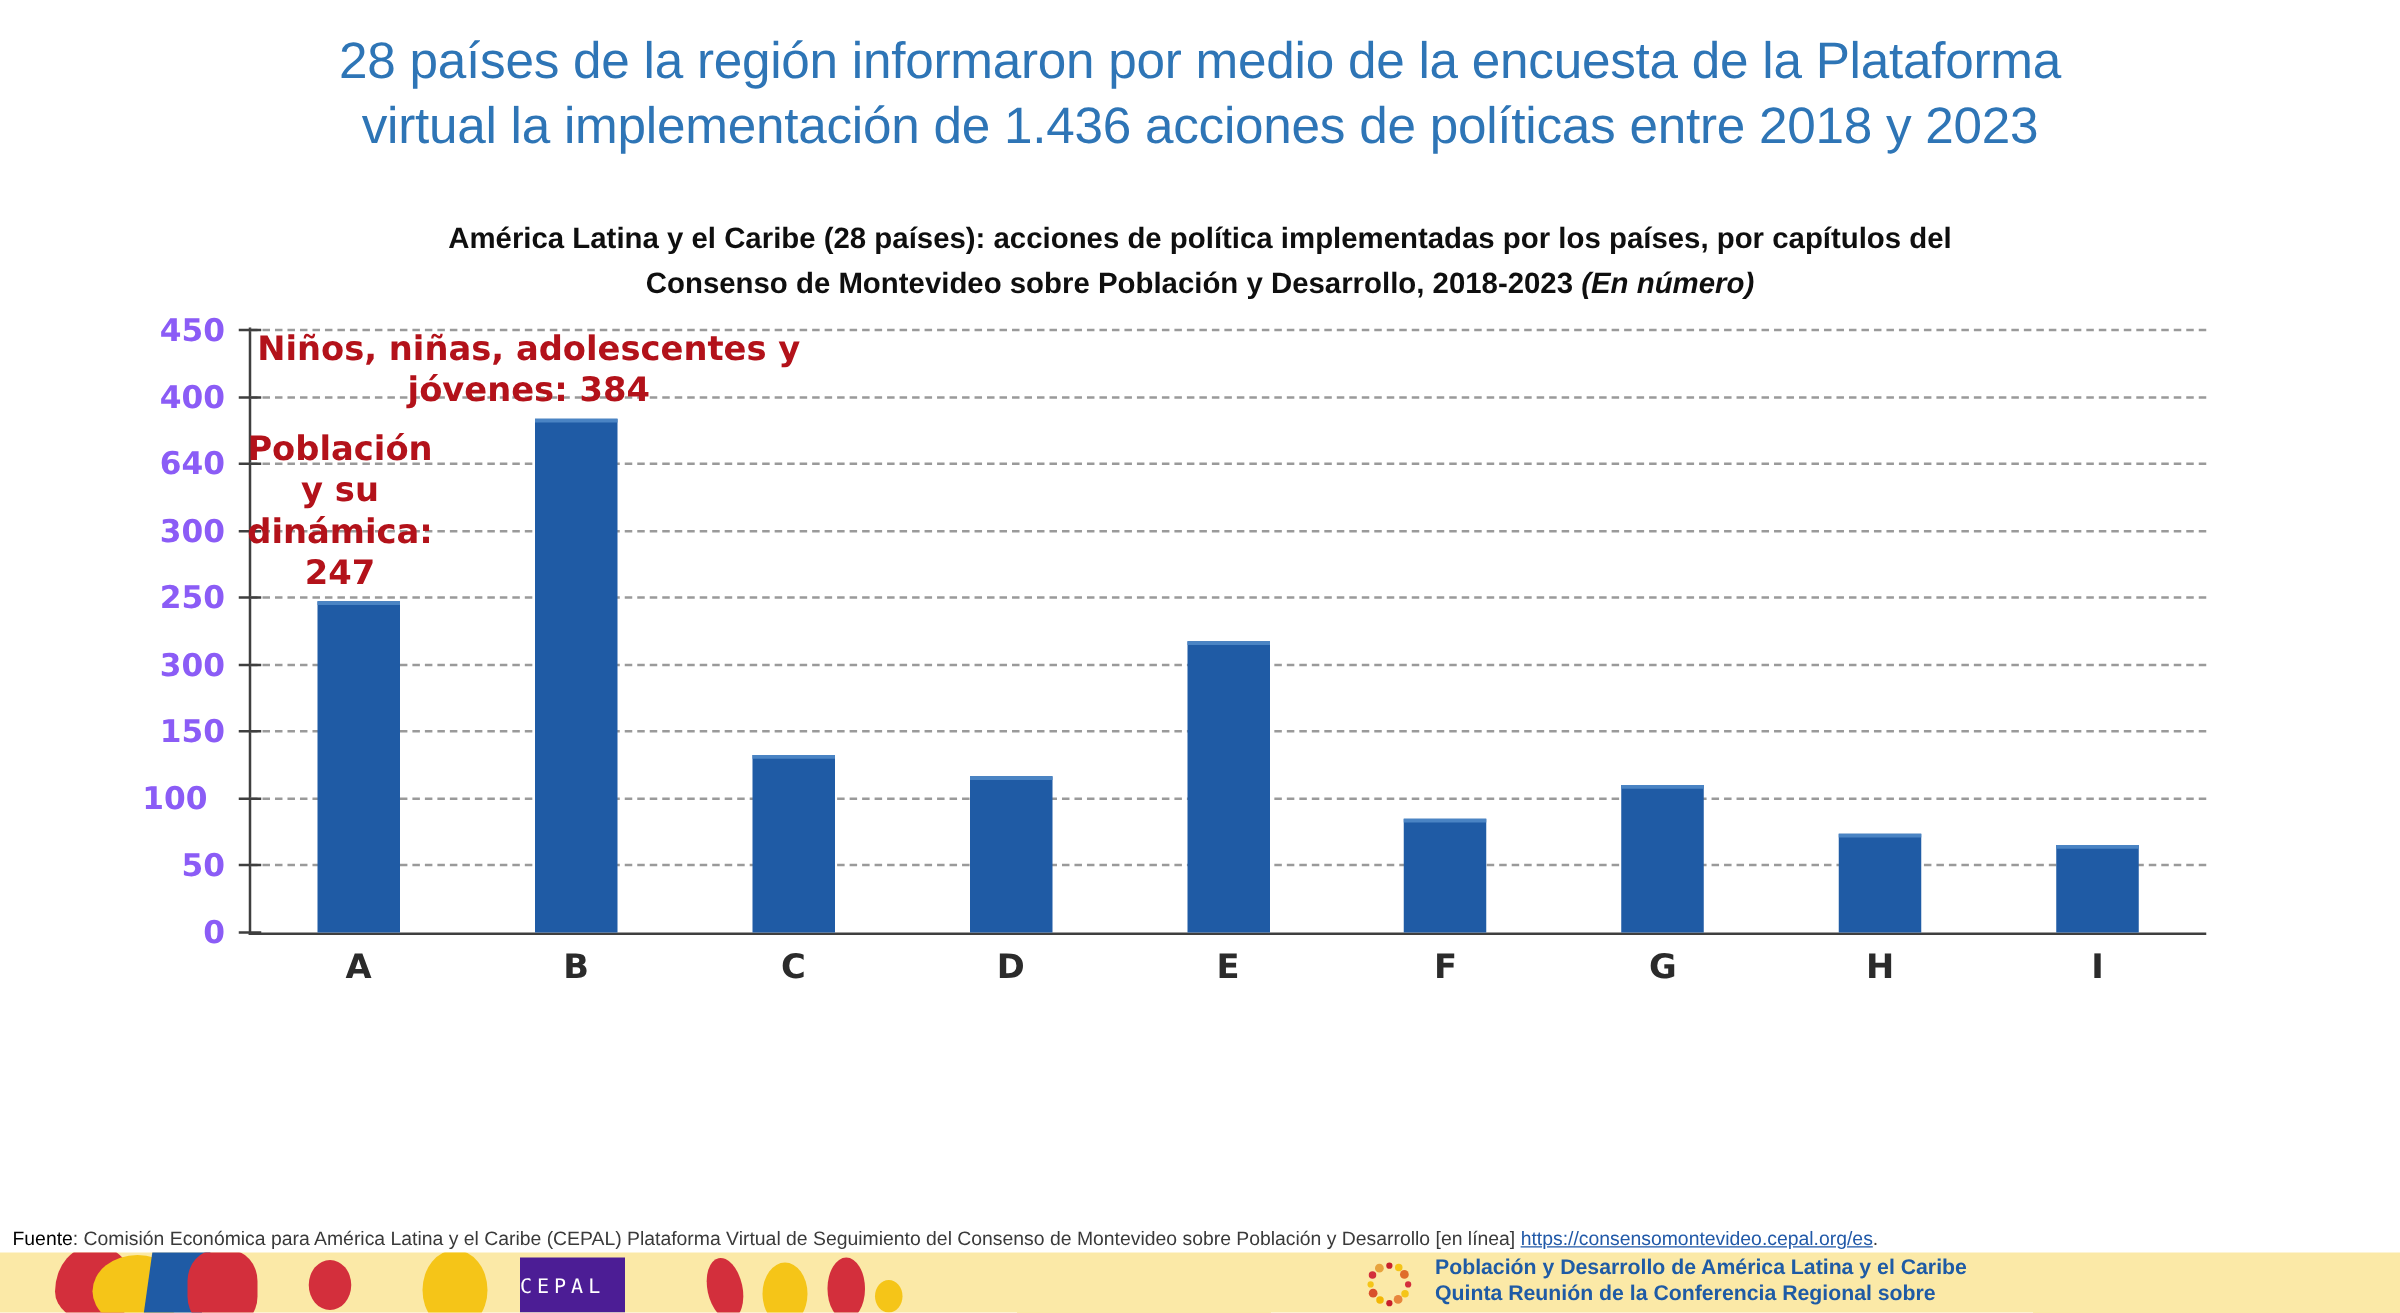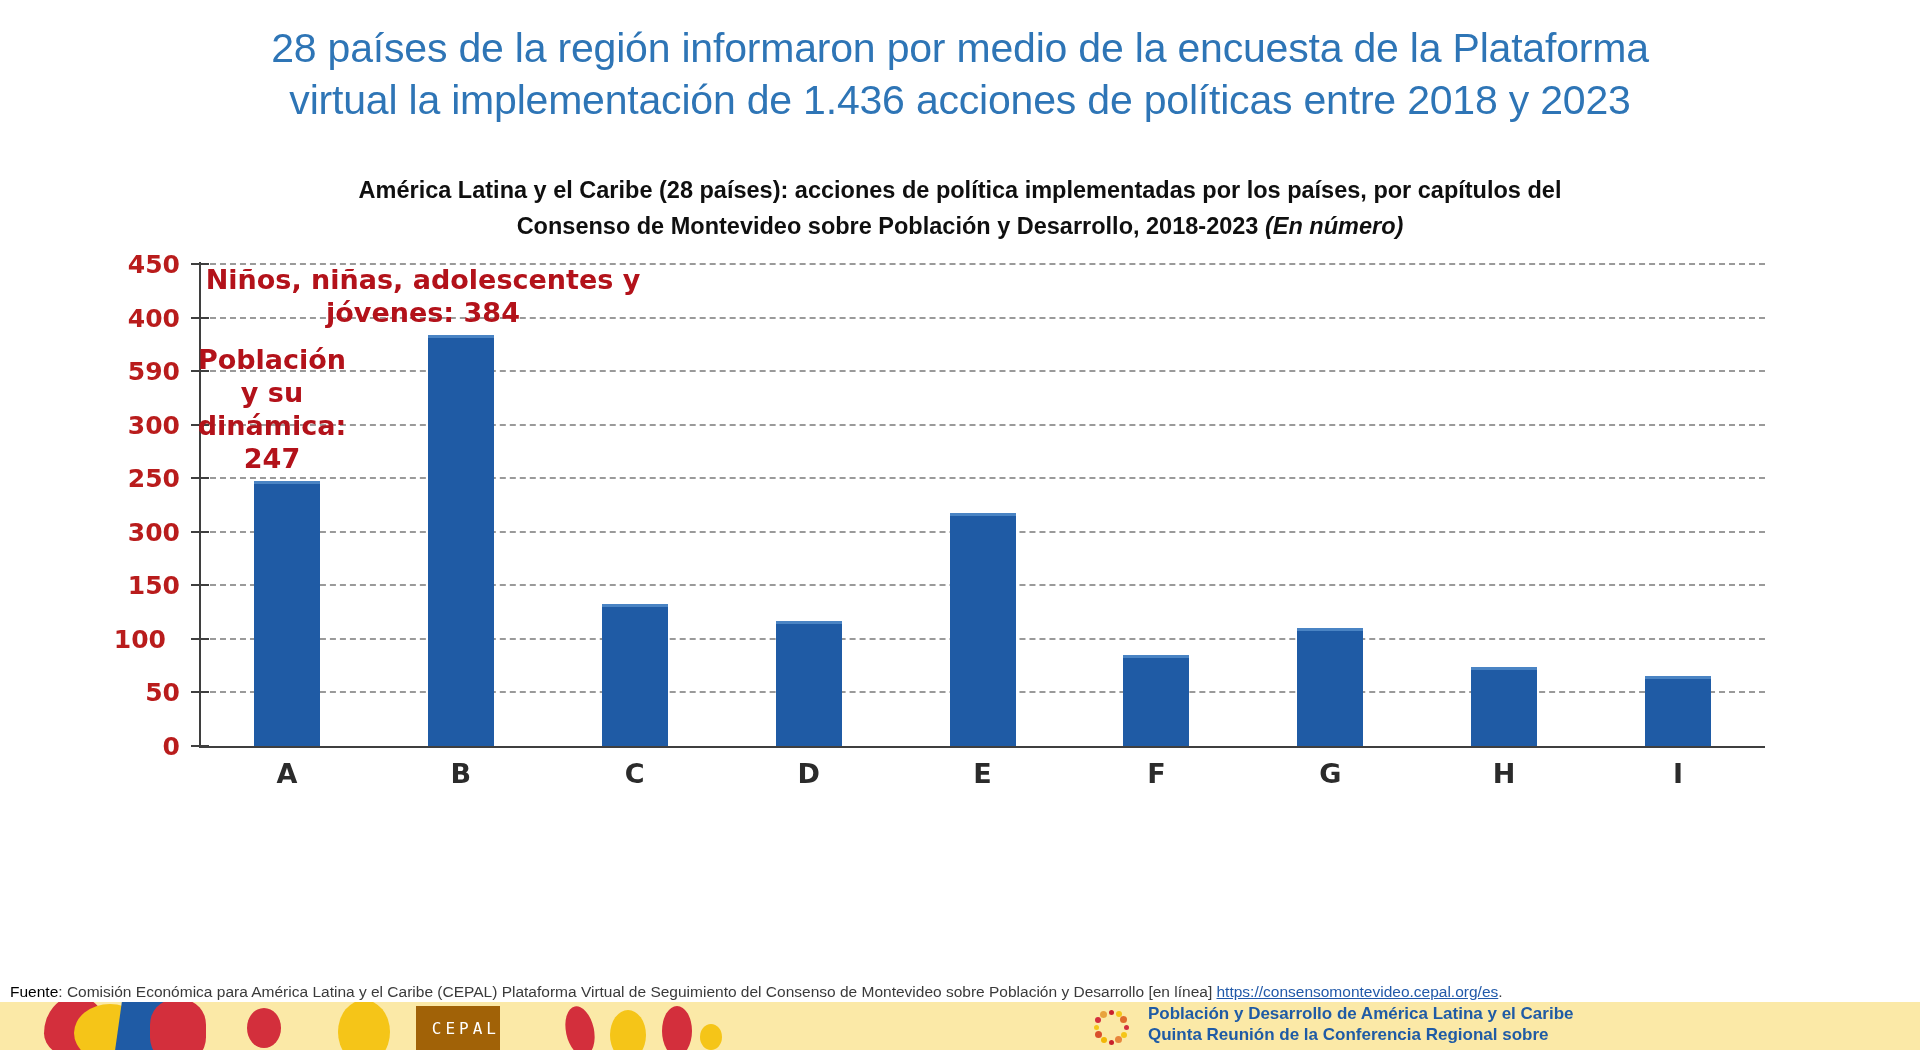--- a/index.html
+++ b/index.html
@@ -60,21 +60,21 @@
     left: 199px; top: 494px;
     width: 1566px; height: 2px;
     background: #3f3f3f;
   }
   .ytick-label {
     position: absolute;
     right: 0; width: 70px;
     text-align: right;
     font-size: 25px;
     font-weight: bold;
-    color: #b91c1c;
+    color: #8b5cf6;
     transform: translateY(-50%);
     font-family: "DejaVu Sans", sans-serif;
   }
   .ytick-mark {
     position: absolute;
     left: 191px; width: 18px; height: 2px;
     background: #3f3f3f;
     transform: translateY(-50%);
   }
   .gridline {
@@ -146,22 +146,22 @@
   .d6 { left: 338px; top: -2px;  width: 52px;  height: 64px; background: #F5C518; border-radius: 50%; }
   .d7 { left: 566px; top: 4px;   width: 28px;  height: 50px; background: #D32F3C; border-radius: 50%; transform: rotate(-12deg); }
   .d8 { left: 610px; top: 8px;   width: 36px;  height: 50px; background: #F5C518; border-radius: 50%; }
   .d9 { left: 662px; top: 4px;   width: 30px;  height: 50px; background: #D32F3C; border-radius: 50%; }
   .d10{ left: 700px; top: 22px;  width: 22px;  height: 26px; background: #F5C518; border-radius: 50%; }
 
   .cepal-logo {
     position: absolute;
     left: 416px; top: 4px;
     width: 84px; height: 44px;
-    background: #a16207;
-    display: flex; align-items: center; justify-content: flex-end;
+    background: #4c1d95;
+    display: flex; align-items: center; justify-content: flex-start;
   }
   .cepal-logo span {
     color: #ffffff;
     font-size: 16px;
     letter-spacing: 4px;
     font-family: "DejaVu Sans Mono", monospace;
   }
 
   .conf-block {
     position: absolute;
@@ -215,21 +215,21 @@
       <div class="ytick-label" style="top: 386.889px; left: 96px;">100</div>
       <div class="ytick-mark" style="top: 333.333px;"></div>
       <div class="ytick-label" style="top: 333.333px; left: 110px;">150</div>
       <div class="ytick-mark" style="top: 279.778px;"></div>
       <div class="ytick-label" style="top: 279.778px; left: 110px;">300</div>
       <div class="ytick-mark" style="top: 226.222px;"></div>
       <div class="ytick-label" style="top: 226.222px; left: 110px;">250</div>
       <div class="ytick-mark" style="top: 172.667px;"></div>
       <div class="ytick-label" style="top: 172.667px; left: 110px;">300</div>
       <div class="ytick-mark" style="top: 119.111px;"></div>
-      <div class="ytick-label" style="top: 119.111px; left: 110px;">590</div>
+      <div class="ytick-label" style="top: 119.111px; left: 110px;">640</div>
       <div class="ytick-mark" style="top: 65.5556px;"></div>
       <div class="ytick-label" style="top: 65.5556px; left: 110px;">400</div>
       <div class="ytick-mark" style="top: 12px;"></div>
       <div class="ytick-label" style="top: 12px; left: 110px;">450</div>
     </div>
   <div class="plot" id="plot">
       <div class="bar" style="left: 53.9444px; width: 66px; height: 264.564px; background: rgb(31, 91, 165);"></div>
       <div class="bar" style="left: 227.833px; width: 66px; height: 411.307px; background: rgb(31, 91, 165);"></div>
       <div class="bar" style="left: 401.722px; width: 66px; height: 142.458px; background: rgb(31, 91, 165);"></div>
       <div class="bar" style="left: 575.611px; width: 66px; height: 125.32px; background: rgb(31, 91, 165);"></div>

